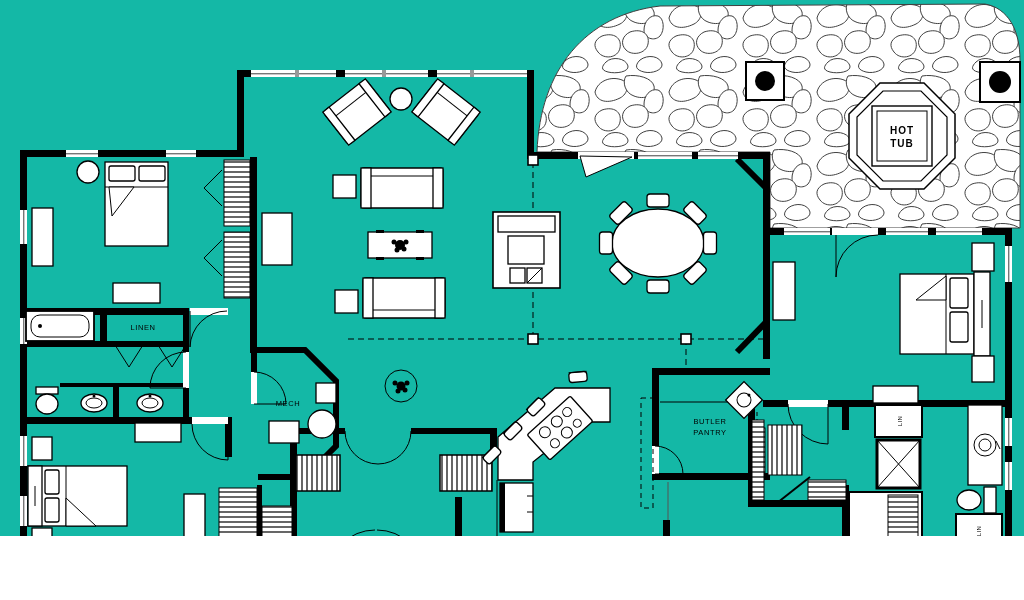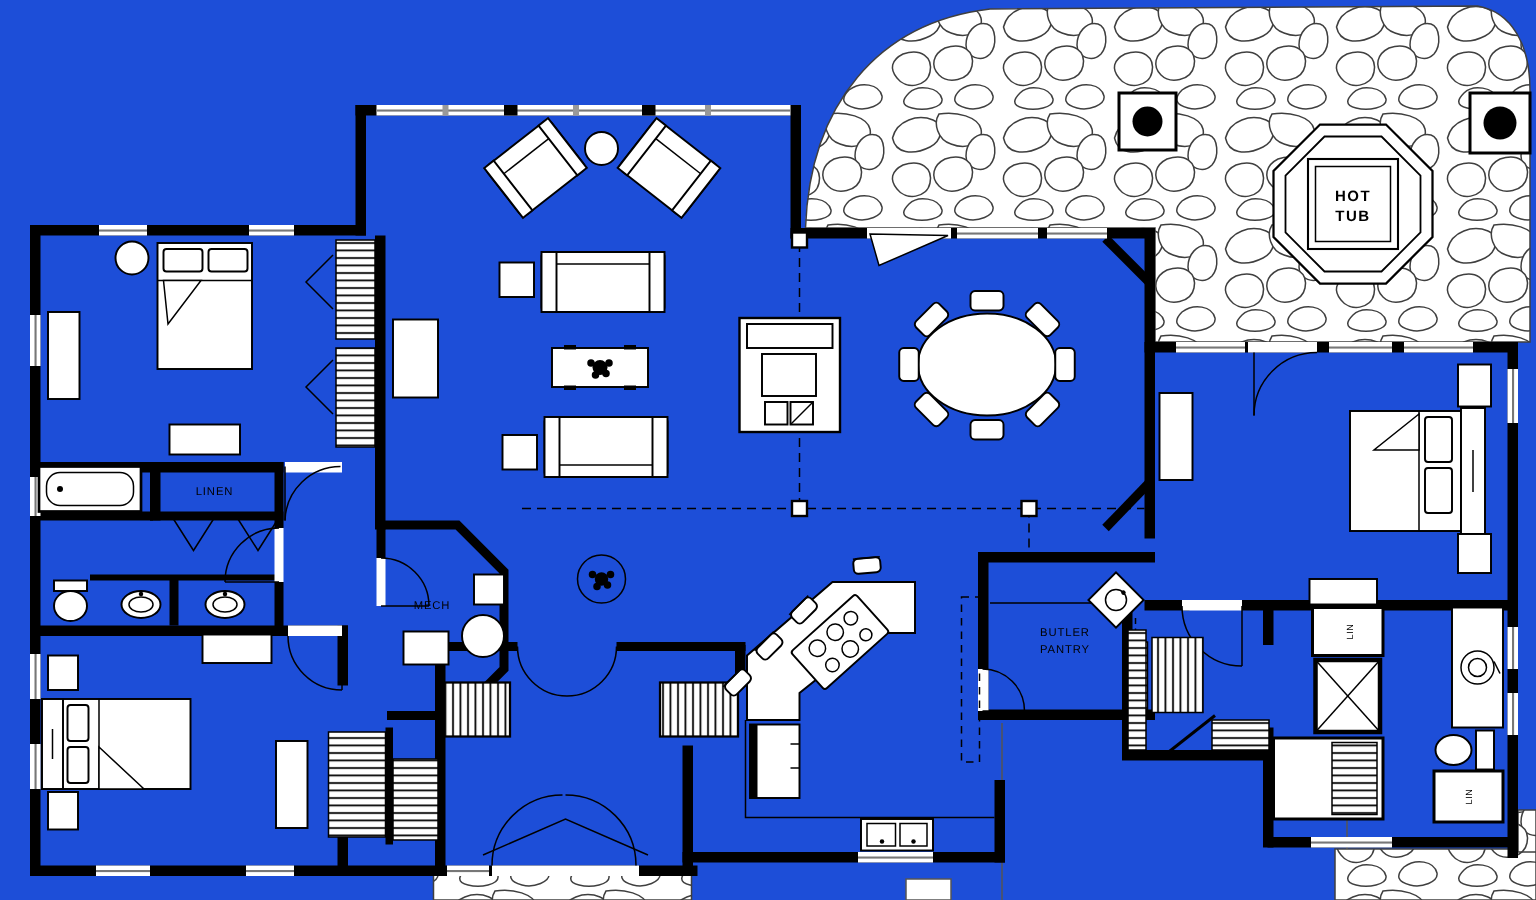--- a/index.html
+++ b/index.html
@@ -1,16 +1,16 @@
 <!DOCTYPE html>
 <html><head>
 <meta charset="utf-8">
 <style>
   html,body{margin:0;padding:0;background:#fff;}
-  .page{width:1024px;height:600px;position:relative;background:#1d4ed8;overflow:hidden;}
+  .page{width:1024px;height:536px;position:relative;background:#14b8a6;overflow:hidden;}
   svg{display:block;}
   text{font-family:"Liberation Sans",sans-serif;fill:#000;}
   .lbl{font-size:7.5px;letter-spacing:.6px;}
   .lbl-big{font-size:10px;font-weight:bold;letter-spacing:1px;}
   .lbl-tiny{font-size:6px;letter-spacing:.4px;}
   .wall{fill:#000;}
   .thin2{fill:none;stroke:#000;stroke-width:1;}
   .gray{fill:none;stroke:#555;stroke-width:1;}
   .dash{fill:none;stroke:#000;stroke-width:1;stroke-dasharray:6 4;}
   .furn{fill:#fff;stroke:#000;stroke-width:1.3;}

